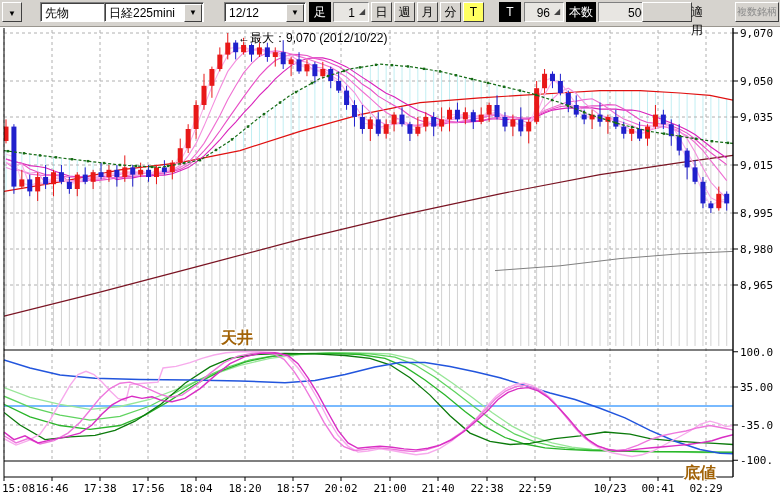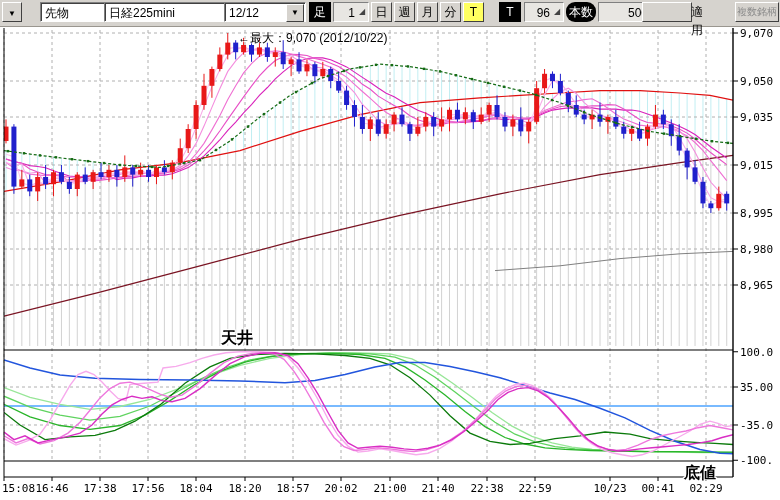--- a/index.html
+++ b/index.html
@@ -24,21 +24,21 @@
          border-right:1px solid #fff;border-bottom:1px solid #fff;}
   .inputbox .ival{position:absolute;right:13px;top:1px;font-size:12px;color:#000;}
   .inputbox .spin{position:absolute;right:1px;top:3px;width:10px;height:12px;font-size:8px;
          line-height:12px;color:#444;text-align:center;}
   .yellow{background:#ffff60;}
   .disabledtxt{color:#8a8a8a;}
   
   .anno{position:absolute;font-family:"Liberation Sans",sans-serif;font-size:12px;color:#000;
         white-space:nowrap;text-shadow:1px 1px 0 #fff;}
   .redlabel{position:absolute;font-family:Liberation Mono, monospace;font-weight:bold;
-        font-size:16px;color:#000000;white-space:nowrap;
+        font-size:16px;color:#a16207;white-space:nowrap;
         text-shadow:-1px -1px 0 #fff,1px -1px 0 #fff,-1px 1px 0 #fff,1px 1px 0 #fff;text-align:right;}
 </style>
 </head>
 <body>
 
 <div id="app">
 
   <svg id="chartsvg" width="780" height="500">
       <rect x="0" y="26" width="780" height="474" fill="#ffffff"></rect>
       <defs>
@@ -573,21 +573,21 @@
   <div id="toolbar">
     <div class="tb raised btn" style="left:2px;width:20px;">
       <span style="font-size:8px;">▼</span>
     </div>
 
     <div class="tb combo" style="left:24px;width:96px;margin-left:16px;">
       <span class="ctext">先物</span>
       <span class="cbtn">▼</span>
     </div>
 
-    <div class="tb combo" style="left:104px;width:140px;">
+    <div class="tb combo" style="left:104px;width:100px;">
       <span class="ctext">日経225mini</span>
       <span class="cbtn">▼</span>
     </div>
 
     <div class="tb combo" style="left:224px;width:82px;">
       <span class="ctext">12/12</span>
       <span class="cbtn">▼</span>
     </div>
 
     <div class="tb chip" style="left:309px;width:22px;">足</div>
@@ -602,21 +602,21 @@
     <div class="tb raised btn" style="left:417px;width:21px;">月</div>
     <div class="tb raised btn" style="left:440px;width:21px;">分</div>
     <div class="tb raised btn yellow" style="left:463px;width:21px;">T</div>
 
     <div class="tb chip" style="left:499px;width:22px;">T</div>
     <div class="tb inputbox" style="left:524px;width:40px;">
       <span class="ival">96</span>
       <span class="spin">◢</span>
     </div>
 
-    <div class="tb chip" style="left:566px;width:30px;border-radius:9px;">本数</div>
+    <div class="tb chip" style="left:566px;width:30px;">本数</div>
     <div class="tb inputbox" style="left:598px;width:64px;">
       <span class="ival">500</span>
       <span class="spin">◢</span>
     </div>
 
     <div class="tb raised btn" style="left:642px;width:34px;padding-left:48px;">適用</div>
 
     <div class="tb raised btn" style="left:735px;width:44px;font-size:10px;">
       <span class="disabledtxt">複数銘柄</span>
     </div>

